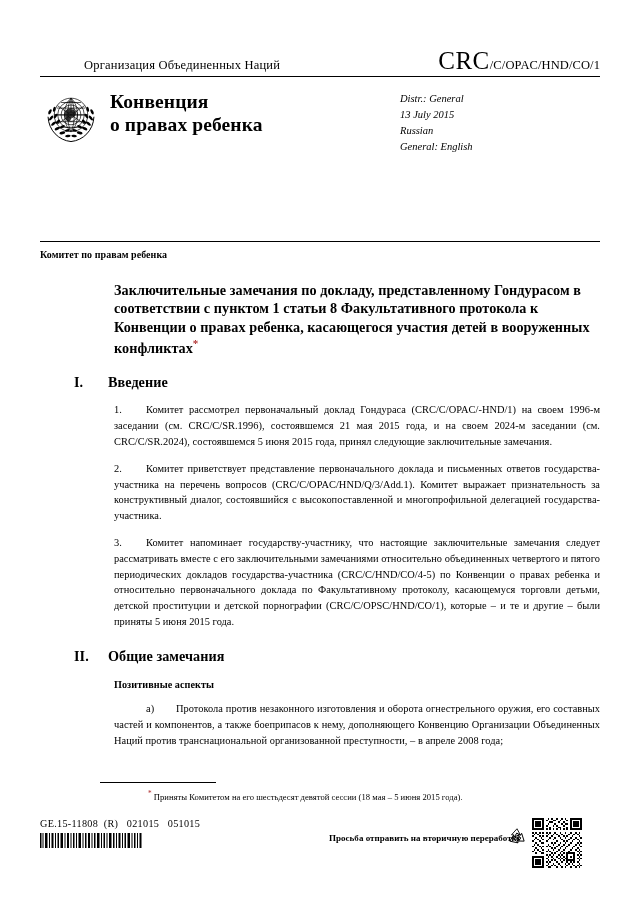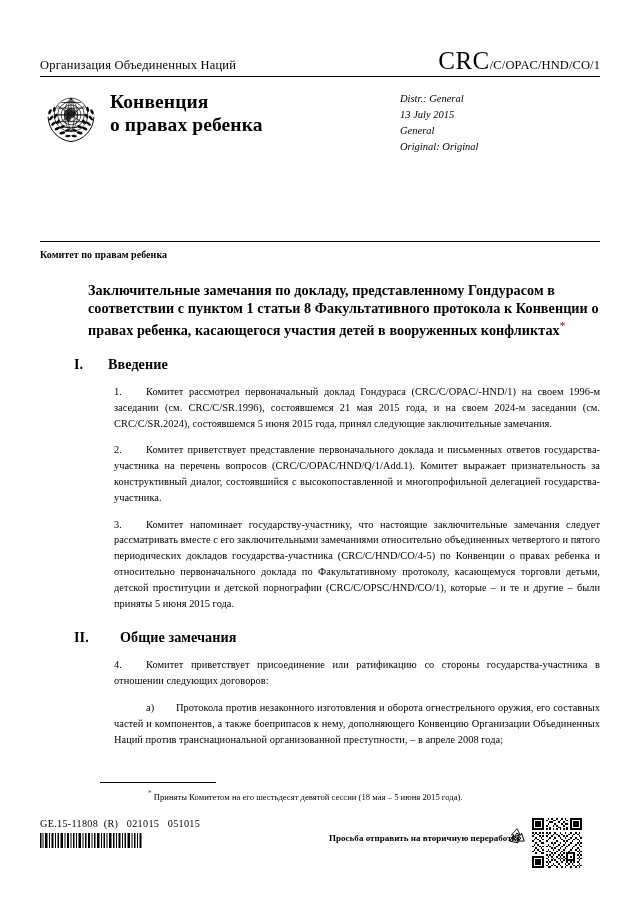--- a/index.html
+++ b/index.html
@@ -29,20 +29,21 @@
   
   .masthead {
     position: relative;
     padding-top: 48px;
   }
   .mast-top {
     display: flex;
     align-items: flex-end;
     justify-content: space-between;
     padding-bottom: 3px;
+    margin-left: 44px;
   }
   .org-name {
     font-family: "Liberation Serif", "DejaVu Serif", serif;
     font-size: 12.5px;
     letter-spacing: 0.2px;
     white-space: nowrap;
   }
   .symbol {
     font-family: "Liberation Serif", "DejaVu Serif", serif;
     white-space: nowrap;
@@ -100,21 +101,21 @@
   }
   .committee-name {
     font-weight: bold;
     font-size: 10px;
     margin-top: 7px;
     letter-spacing: 0.05px;
   }
 
   .doc-title {
     margin-top: 21px;
-    margin-left: 48px;
+    margin-left: 74px;
     font-weight: bold;
     font-size: 14.2px;
     line-height: 1.30;
     letter-spacing: 0.05px;
   }
   .doc-title .fn-mark {
     color: #b03030;
     font-size: 11px;
     vertical-align: super;
     font-weight: bold;
@@ -126,21 +127,21 @@
     font-weight: bold;
     font-size: 14.2px;
     letter-spacing: 0.05px;
   }
   .section-head .numeral {
     width: 34px;
     flex: 0 0 34px;
     margin-left: 34px;
     text-align: left;
   }
-  .section-head.second { margin-top: 18px; gap: 12px; }
+  .section-head.second { margin-top: 18px; }
 
   .subhead {
     margin-left: 74px;
     margin-top: 14px;
     font-weight: bold;
     font-size: 10.2px;
     letter-spacing: 0.05px;
   }
 
   p.para {
@@ -320,51 +321,51 @@
       </div>
 
       <div class="conv-title">
         <div>Конвенция</div>
         <div>о правах ребенка</div>
       </div>
 
       <div class="distr-block">
         <div>Distr.: General</div>
         <div>13 July 2015</div>
-        <div>General</div>
-        <div>Original: Original</div>
+        <div>Russian</div>
+        <div>General: English</div>
       </div>
 
     </div>
   </div>
 
   <div class="committee-rule"></div>
 
   <div class="committee-name">Комитет по правам ребенка</div>
 
   <div class="doc-title"><span>Заключительные замечания по докладу, представленному Гондурасом в соответствии с пунктом 1 статьи 8 Факультативного протокола к Конвенции о правах ребенка, касающегося участия детей в вооруженных конфликтах</span><span class="fn-mark">*</span></div>
 
   <div class="section-head">
     <span class="numeral">I.</span>
     <span>Введение</span>
   </div>
 
   <p class="para"><span class="pnum">1.</span><span>Комитет рассмотрел первоначальный доклад Гондураса (CRC/C/OPAC/-HND/1) на своем 1996-м заседании (см. CRC/C/SR.1996), состоявшемся 21 мая 2015 года, и на своем 2024-м заседании (см. CRC/C/SR.2024), состоявшемся 5 июня 2015 года, принял следующие заключительные замечания.</span></p>
 
-  <p class="para"><span class="pnum">2.</span><span>Комитет приветствует представление первоначального доклада и письменных ответов государства-участника на перечень вопросов (CRC/C/OPAC/HND/Q/1/Add.1). Комитет выражает признательность за конструктивный диалог, состоявшийся с высокопоставленной и многопрофильной делегацией государства-участника.</span></p>
+  <p class="para"><span class="pnum">2.</span><span>Комитет приветствует представление первоначального доклада и письменных ответов государства-участника на перечень вопросов (CRC/C/OPAC/HND/Q/3/Add.1). Комитет выражает признательность за конструктивный диалог, состоявшийся с высокопоставленной и многопрофильной делегацией государства-участника.</span></p>
 
   <p class="para"><span class="pnum">3.</span><span>Комитет напоминает государству-участнику, что настоящие заключительные замечания следует рассматривать вместе с его заключительными замечаниями относительно объединенных четвертого и пятого периодических докладов государства-участника (CRC/C/HND/CO/4-5) по Конвенции о правах ребенка и относительно первоначального доклада по Факультативному протоколу, касающемуся торговли детьми, детской проституции и детской порнографии (CRC/C/OPSC/HND/CO/1), которые – и те и другие – были приняты 5 июня 2015 года.</span></p>
 
   <div class="section-head second">
     <span class="numeral">II.</span>
     <span>Общие замечания</span>
   </div>
 
-
-  <p class="para"><span class="pnum">4.</span><span>Комитет приветствует присоединение или ратификацию со стороны государства-участника в отношении следующих договоров:</span></p>
+  <div class="subhead">Позитивные аспекты</div>
+
 
   <p class="para sub"><span class="pnum">a)</span><span>Протокола против незаконного изготовления и оборота огнестрельного оружия, его составных частей и компонентов, а также боеприпасов к нему, дополняющего Конвенцию Организации Объединенных Наций против транснациональной организованной преступности, – в апреле 2008 года;</span></p>
 
   <div class="footnote-area">
     <div class="footnote-rule"></div>
     <div class="footnote-text"><span class="fn-mark">*</span> <span>Приняты Комитетом на его шестьдесят девятой сессии (18 мая – 5 июня 2015 года).</span></div>
   </div>
 
   <div class="footer-row">
 

